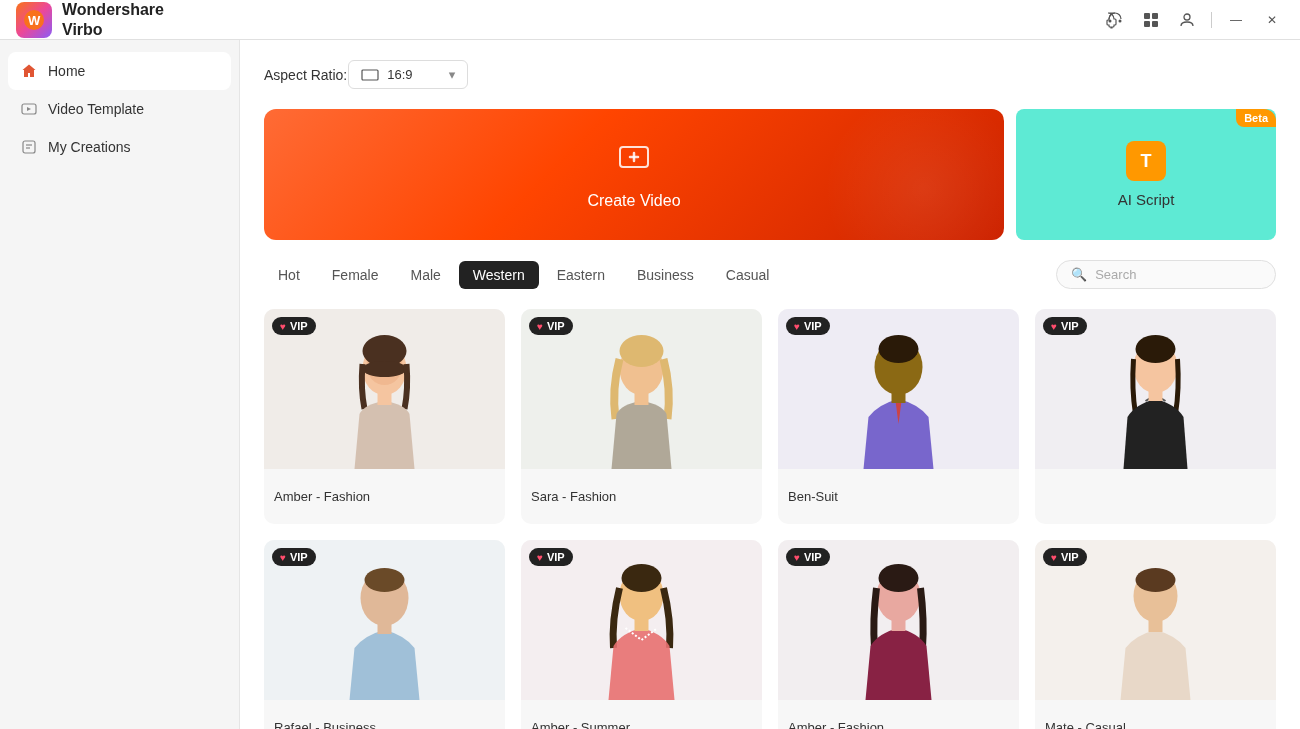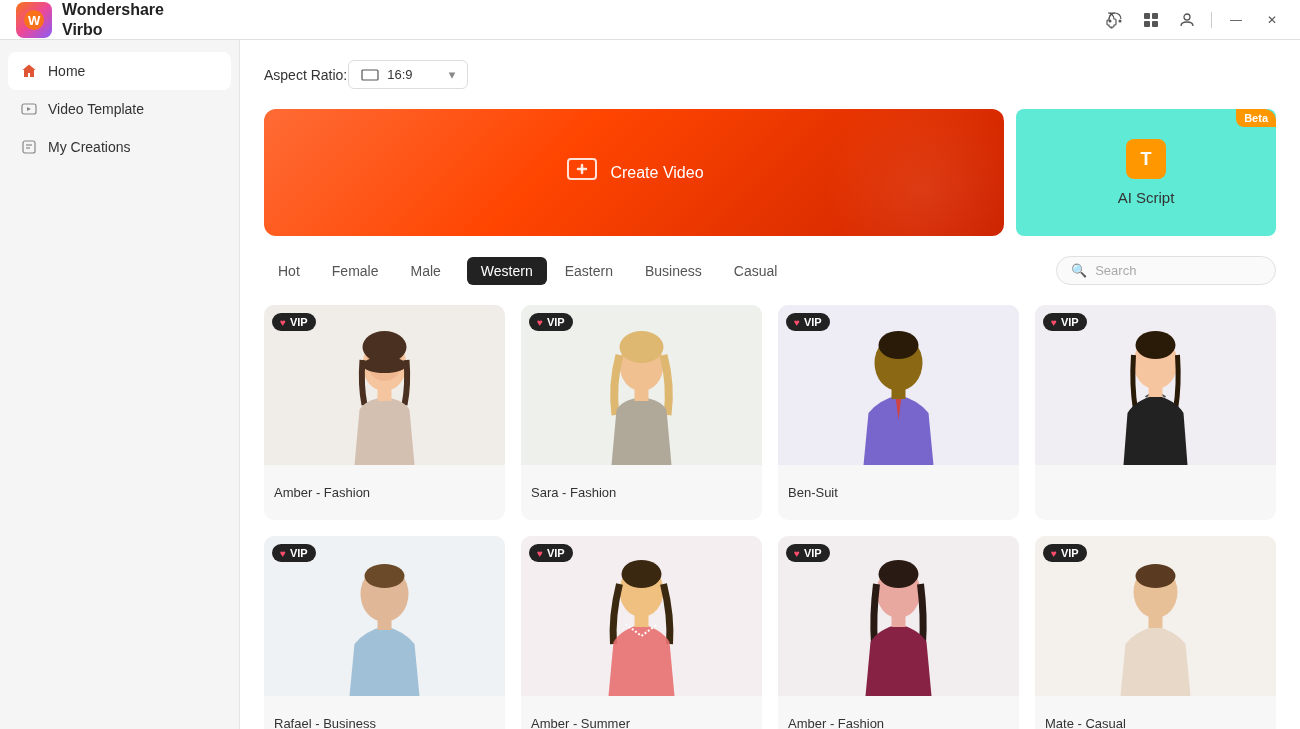--- a/index.html
+++ b/index.html
@@ -157,21 +157,21 @@
     .hero-row {
       display: flex;
       gap: 12px;
     }
     .hero-create {
       flex: 1;
       background: linear-gradient(135deg, #ff6b35 0%, #ff4500 40%, #cc2200 100%);
       border-radius: 12px;
       padding: 30px;
       display: flex;
-      flex-direction: row;
+      flex-direction: column;
       align-items: center;
       justify-content: center;
       gap: 10px;
       cursor: pointer;
       position: relative;
       overflow: hidden;
       min-height: 110px;
     }
     .hero-create::before {
       content: '';
@@ -250,21 +250,20 @@
       padding: 6px 14px;
       border-radius: 6px;
       font-size: 14px;
       cursor: pointer;
       color: #555;
     }
     .tab.active {
       background: #222;
       color: #fff;
       font-weight: 500;
-      margin-left: 8px;
     }
     .search-box {
       display: flex;
       align-items: center;
       gap: 8px;
       border: 1px solid #e0e0e0;
       border-radius: 20px;
       padding: 6px 14px;
       background: #fafafa;
       width: 220px;

